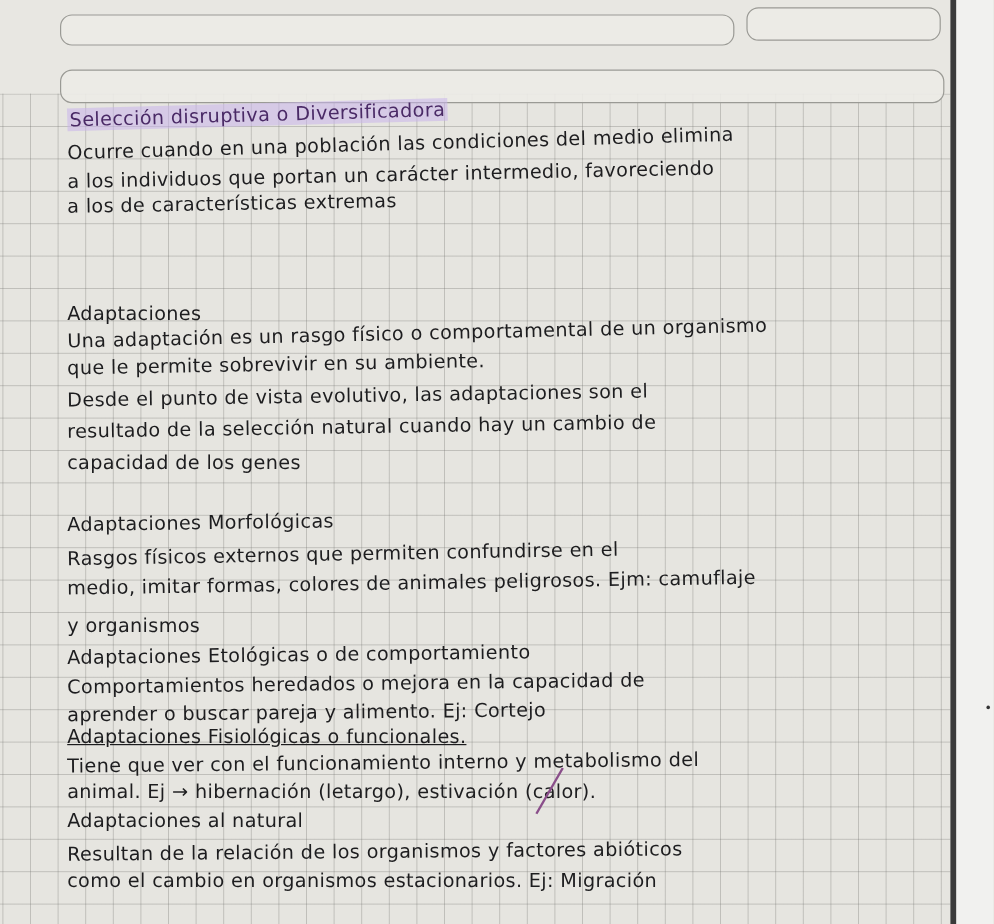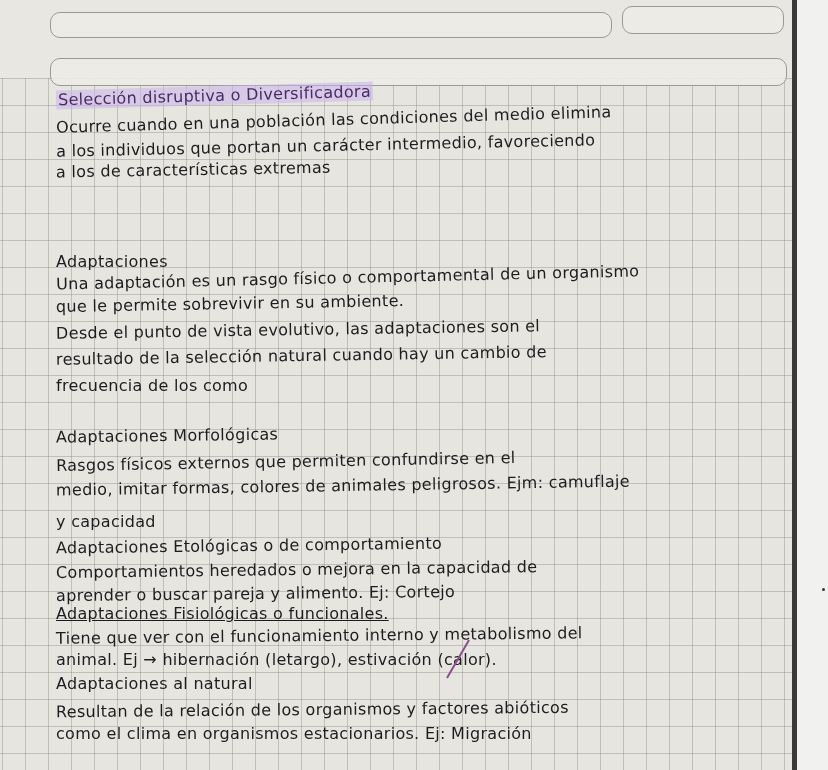--- a/index.html
+++ b/index.html
@@ -76,34 +76,34 @@
   <div class="line" style="top:86px;transform:rotate(-1.6deg);"><span class="heading-hl purple">Selección disruptiva o Diversificadora</span></div>
   <div class="line" style="top:110px;transform:rotate(-1.6deg);">Ocurre cuando en una población las condiciones del medio elimina</div>
   <div class="line" style="top:136px;transform:rotate(-1.2deg);">a los individuos que portan un carácter intermedio, favoreciendo</div>
   <div class="line" style="top:160px;transform:rotate(-1deg);">a los de características extremas</div>
 
   <div class="line" style="top:252px;">Adaptaciones</div>
   <div class="line" style="top:268px;transform:rotate(-1.3deg);">Una adaptación es un rasgo físico o comportamental de un organismo</div>
   <div class="line" style="top:294px;transform:rotate(-1deg);">que le permite sobrevivir en su ambiente.</div>
   <div class="line" style="top:320px;transform:rotate(-0.9deg);">Desde el punto de vista evolutivo, las adaptaciones son el</div>
   <div class="line" style="top:346px;transform:rotate(-0.9deg);">resultado de la selección natural cuando hay un cambio de</div>
-  <div class="line" style="top:376px;">frecuencia de los como</div>
+  <div class="line" style="top:376px;">capacidad de los genes</div>
 
   <div class="line" style="top:426px;transform:rotate(-0.8deg);">Adaptaciones Morfológicas</div>
   <div class="line" style="top:452px;transform:rotate(-1deg);">Rasgos físicos externos que permiten confundirse en el</div>
   <div class="line" style="top:476px;transform:rotate(-0.9deg);">medio, imitar formas, colores de animales peligrosos. Ejm: camuflaje</div>
-  <div class="line" style="top:512px;">y capacidad</div>
+  <div class="line" style="top:512px;">y organismos</div>
 
   <div class="line" style="top:536px;transform:rotate(-0.7deg);">Adaptaciones Etológicas o de comportamiento</div>
   <div class="line" style="top:560px;transform:rotate(-0.7deg);">Comportamientos heredados o mejora en la capacidad de</div>
   <div class="line" style="top:584px;transform:rotate(-0.6deg);">aprender o buscar pareja y alimento. Ej: Cortejo</div>
 
   <div class="line" style="top:604px;text-decoration:underline;">Adaptaciones Fisiológicas o funcionales.</div>
   <div class="line" style="top:626px;transform:rotate(-0.6deg);">Tiene que ver con el funcionamiento interno y metabolismo del</div>
   <div class="line" style="top:650px;">animal. Ej → hibernación (letargo), estivación (calor).</div>
 
   <div class="line" style="top:674px;">Adaptaciones al natural</div>
   <div class="line" style="top:700px;transform:rotate(-0.5deg);">Resultan de la relación de los organismos y factores abióticos</div>
-  <div class="line" style="top:724px;">como el clima en organismos estacionarios. Ej: Migración</div>
+  <div class="line" style="top:724px;">como el cambio en organismos estacionarios. Ej: Migración</div>
 </div>
 
 <div class="mark"></div>
 <div class="dot"></div>
 
 </body></html>

